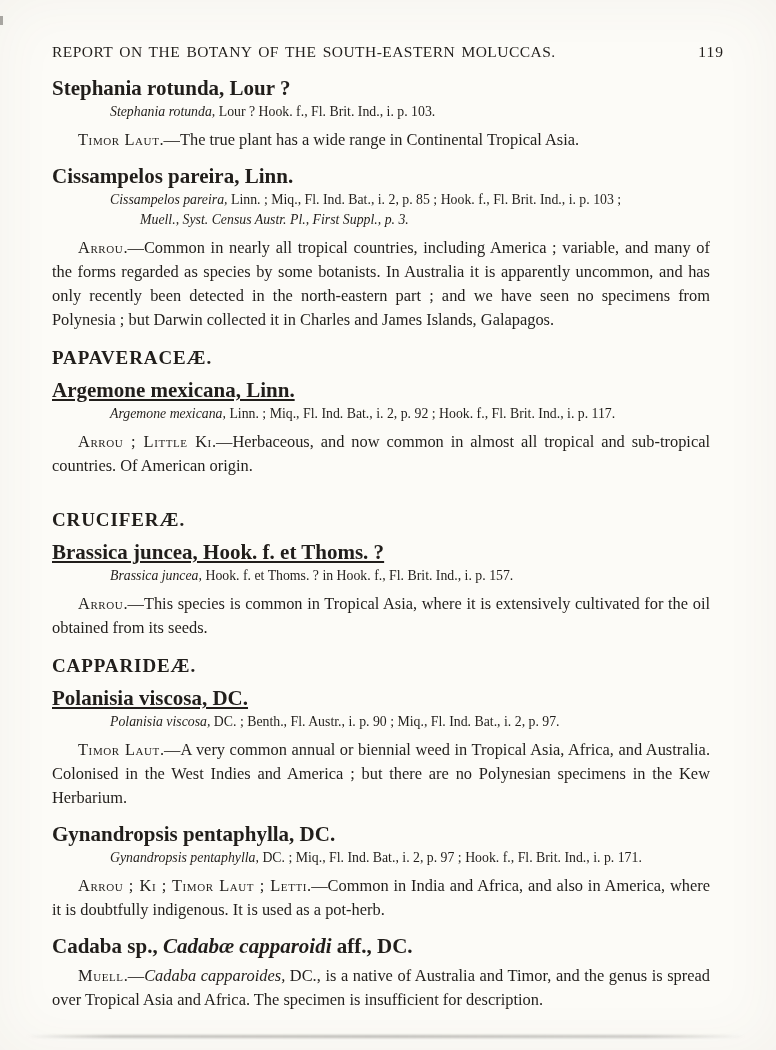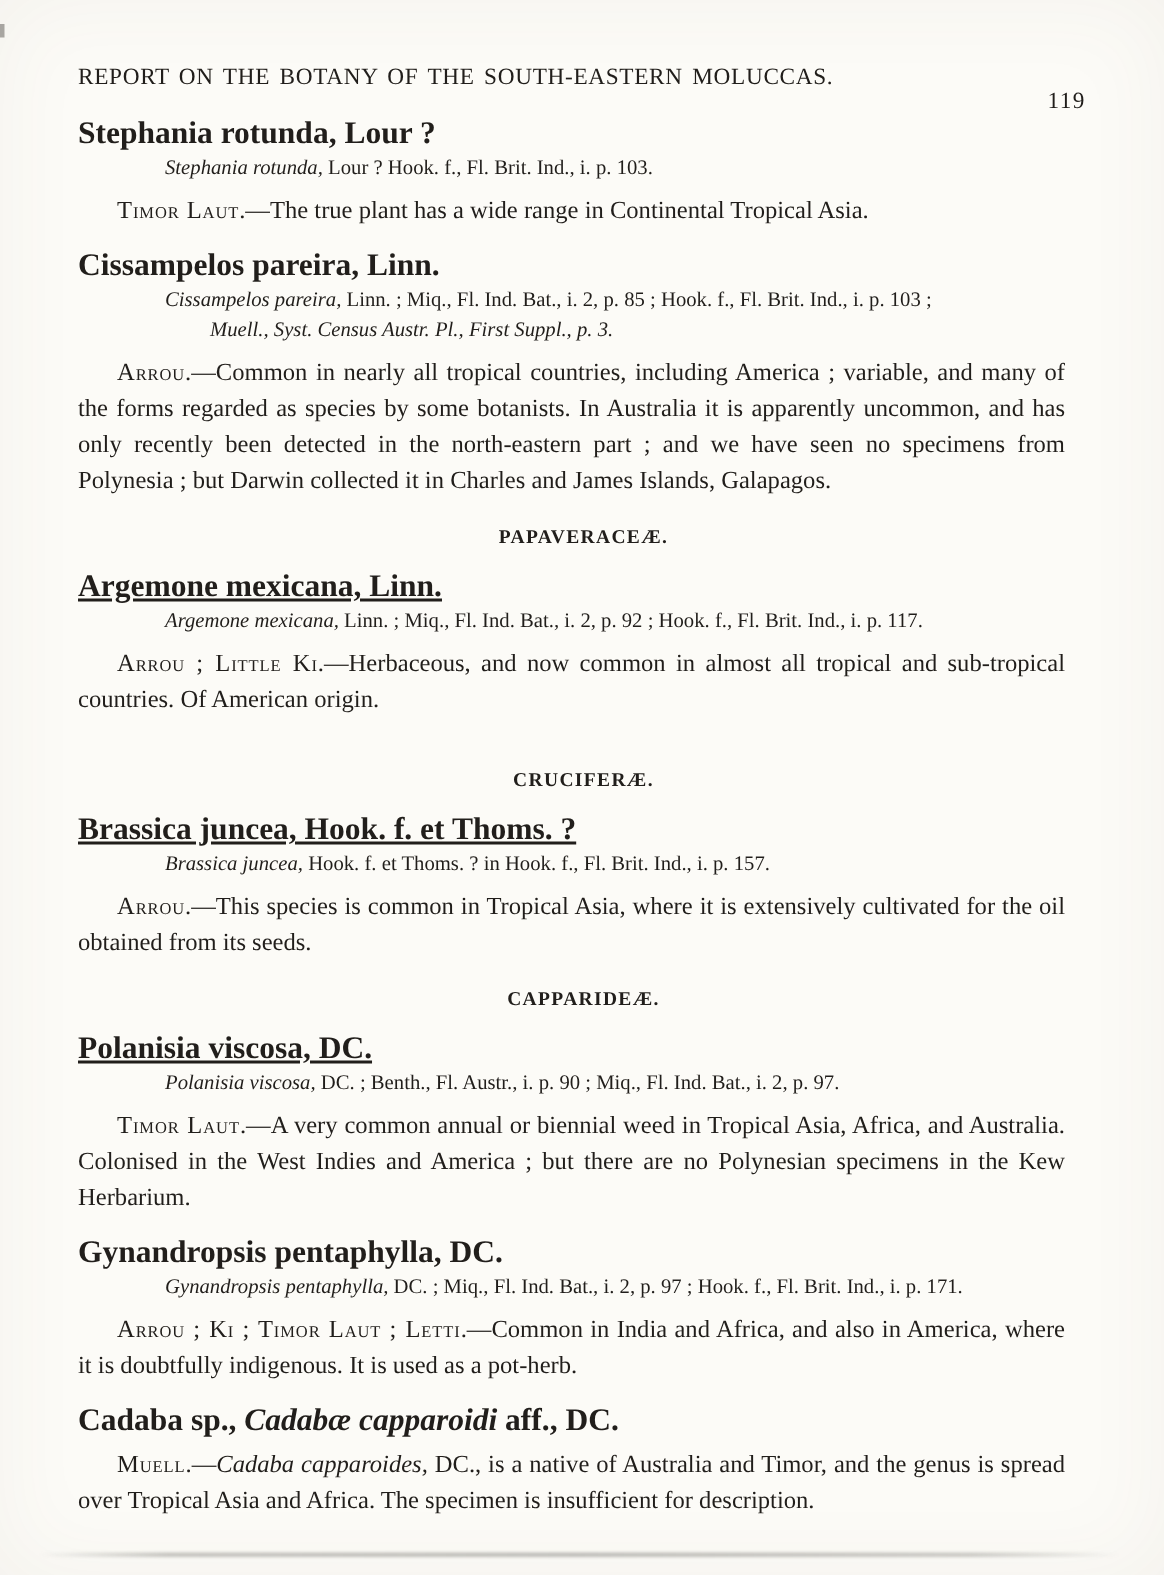--- a/index.html
+++ b/index.html
@@ -22,21 +22,21 @@
   }
   .page-header{
     position:relative;
     text-align:left;
     font-size:15.5px;
     letter-spacing:.45px;
     line-height:24px;
     word-spacing:2px;
   }
   .page-number{
-    position:absolute;right:2px;top:16px;
+    position:absolute;right:2px;top:0;
     letter-spacing:1px;word-spacing:0;
   }
   .entry{margin:0;}
   .species-name{
     font-size:21px;font-weight:bold;
     line-height:24px;margin:12px 0 0 0;
   }
   .species-name em{font-style:italic;}
   .entry.tight .species-name{margin-top:8px;text-decoration:underline;}
   .citation{
@@ -47,22 +47,22 @@
   .citation em{font-style:italic;}
   .cit-line2{display:block;text-indent:0;font-style:italic;}
   .body-para{
     font-size:16.4px;line-height:24px;
     margin:6px 16px 0 0;
     text-align:justify;text-indent:26px;
   }
   .body-para em{font-style:italic;}
   .locality{font-variant:small-caps;letter-spacing:.6px;}
   .family-heading{
-    font-size:13px;font-weight:bold;letter-spacing:.9px;
-    text-align:center;line-height:24px;
+    font-size:19px;font-weight:bold;letter-spacing:.9px;
+    line-height:24px;
     margin:14px 0 0 0;
   }
   .family-heading.big-gap{margin-top:30px;}
   .scan-artifact-bottom{
     position:absolute;left:26px;right:30px;bottom:12px;height:3px;
     background:linear-gradient(90deg,transparent,rgba(120,118,114,.40) 12%,rgba(128,126,122,.48) 50%,rgba(120,118,114,.36) 86%,transparent);
     filter:blur(1px);border-radius:2px;
   }
   .scan-speck{
     position:absolute;left:0;top:16px;width:3px;height:9px;

